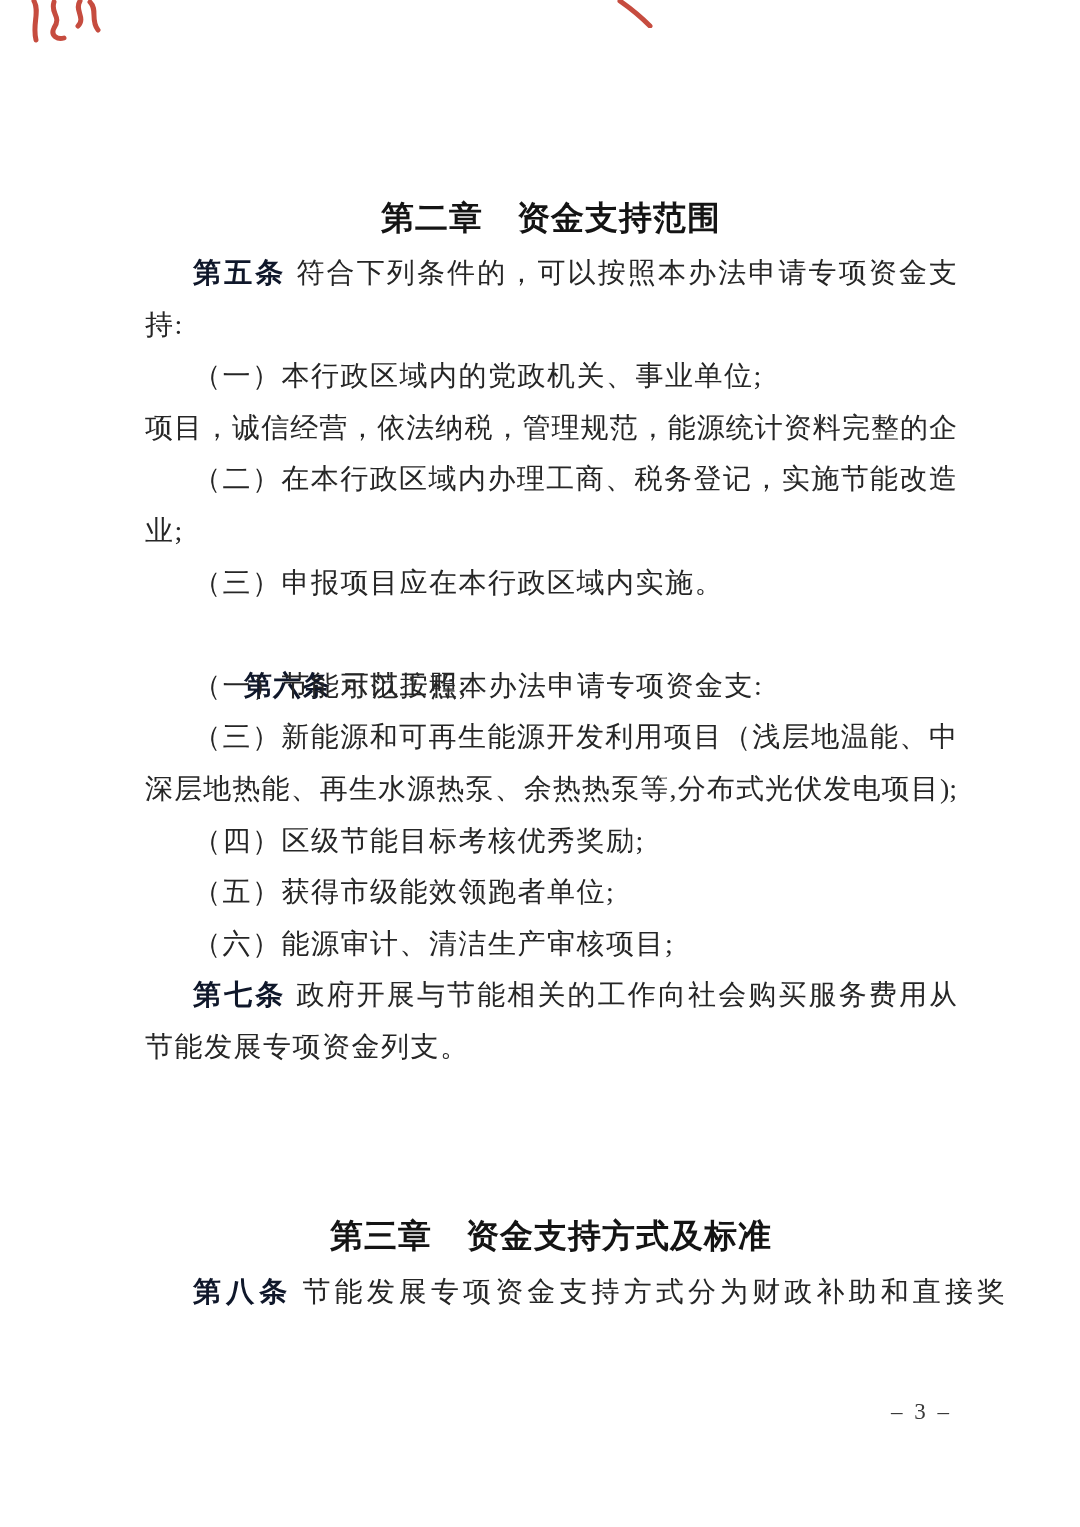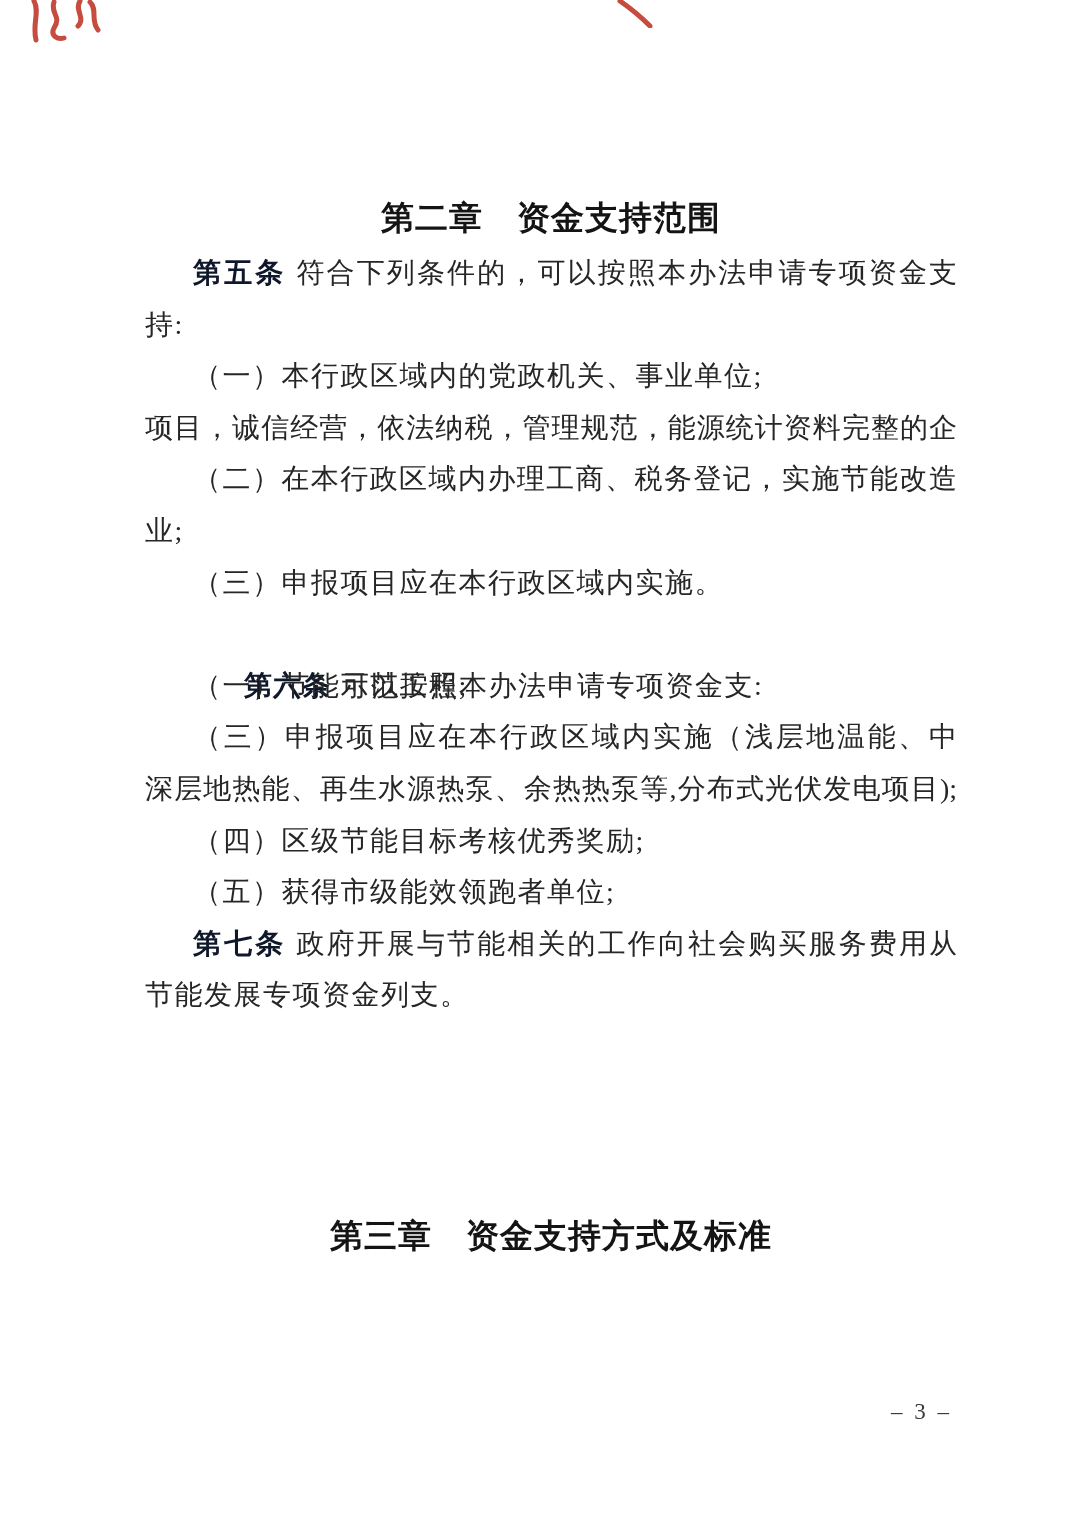--- a/index.html
+++ b/index.html
@@ -86,30 +86,34 @@
     <div class="line indent">（一）本行政区域内的党政机关、事业单位;</div>
     <div class="line fill">项目，诚信经营，依法纳税，管理规范，能源统计资料完整的企</div>
     <div class="line indent fill">（二）在本行政区域内办理工商、税务登记，实施节能改造</div>
     <div class="line">业;</div>
     <div class="line indent">（三）申报项目应在本行政区域内实施。</div>
 
     <div class="line indent">
       <b class="label">第六条</b><span>可以按照本办法申请专项资金支:</span>
     </div>
     <div class="line indent">（一）节能示范工程;</div>
-    <div class="line indent fill">（三）申报项目应在本行政区域内实施（浅层地温能、中</div>
+    <div class="line indent fill">（三）新能源和可再生能源开发利用项目（浅层地温能、中</div>
     <div class="line fill">深层地热能、再生水源热泵、余热热泵等,分布式光伏发电项目);</div>
     <div class="line indent">（四）区级节能目标考核优秀奖励;</div>
     <div class="line indent">（五）获得市级能效领跑者单位;</div>
+    <div class="line indent">（六）能源审计、清洁生产审核项目;</div>
 
     <div class="line indent fill">
       <b class="label">第七条</b><span>政府开展与节能相关的工作向社会购买服务费用从</span>
     </div>
     <div class="line">节能发展专项资金列支。</div>
 
   </div>
 
   <div class="chapter-title" id="chapter3-title">第三章　资金支持方式及标准</div>
 
+  <div class="line indent fill" id="article8-line">
+    <b class="label">第八条</b><span>节能发展专项资金支持方式分为财政补助和直接奖</span>
+  </div>
 
   <div class="page-number">– 3 –</div>
 
 </div>
 
 </body></html>

